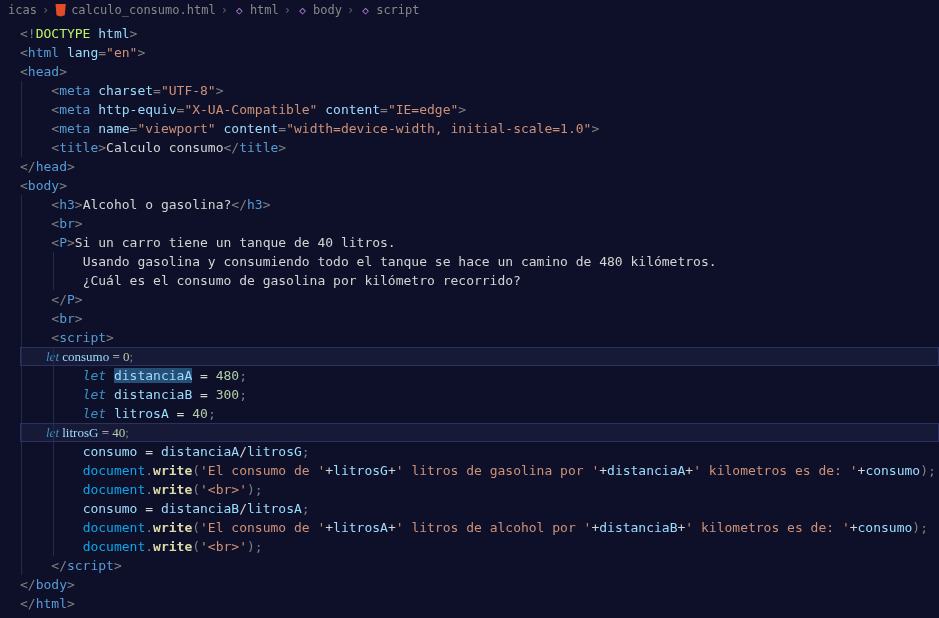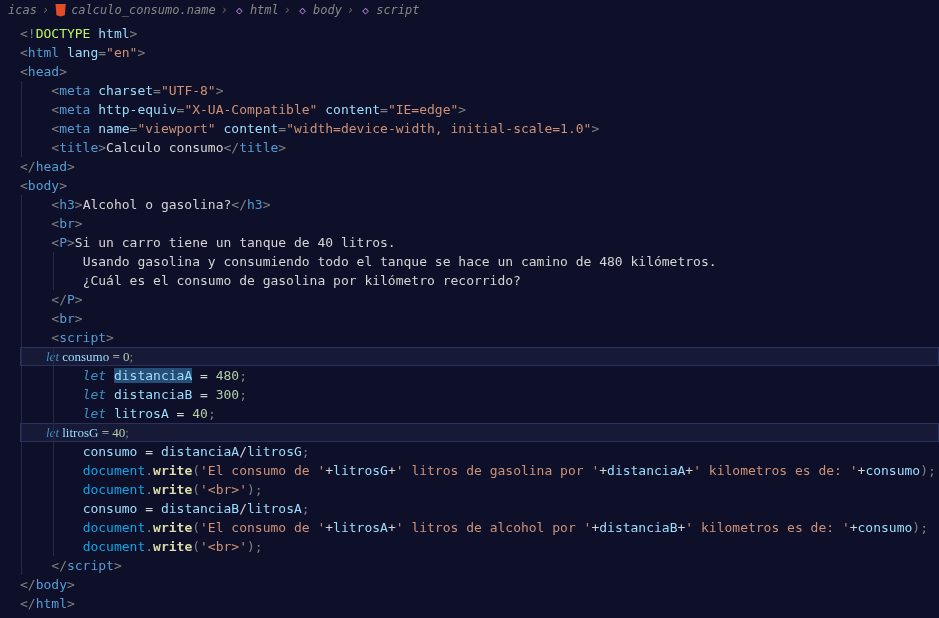--- a/index.html
+++ b/index.html
@@ -15,21 +15,20 @@
   .breadcrumb {
     display: flex;
     align-items: center;
     gap: 4px;
     padding: 1px 8px;
     color: #888;
     font-size: 12px;
     height: 18px;
     overflow: hidden;
     white-space: nowrap;
-    font-style: italic;
   }
   .breadcrumb .sep {
     color: #666;
     padding: 0 1px;
   }
   .breadcrumb .crumb {
     display: inline-flex;
     align-items: center;
     gap: 4px;
     overflow: hidden;
@@ -91,21 +90,21 @@
 </head>
 <body>
 
 <div class="breadcrumb">
   <span class="crumb">
       <span>icas</span>
     </span>
   <span class="sep">›</span>
   <span class="crumb">
     <span class="crumb-icon html5"></span>
-    <span>calculo_consumo.name</span>
+    <span>calculo_consumo.html</span>
   </span>
   <span class="sep">›</span>
   <span class="crumb">
     <span class="crumb-icon struct">◇</span>
     <span>html</span>
   </span>
   <span class="sep">›</span>
   <span class="crumb">
     <span class="crumb-icon struct">◇</span>
     <span>body</span>

